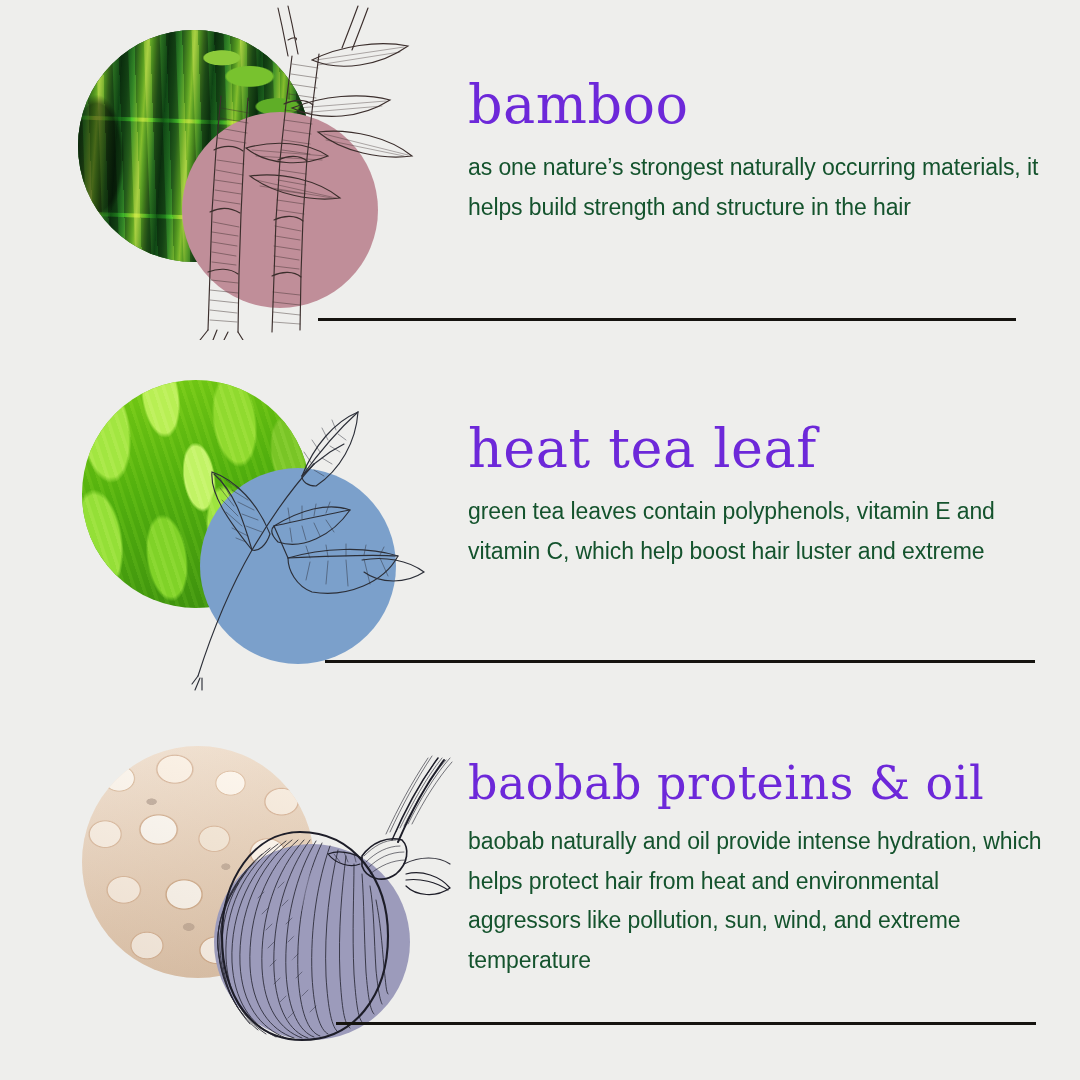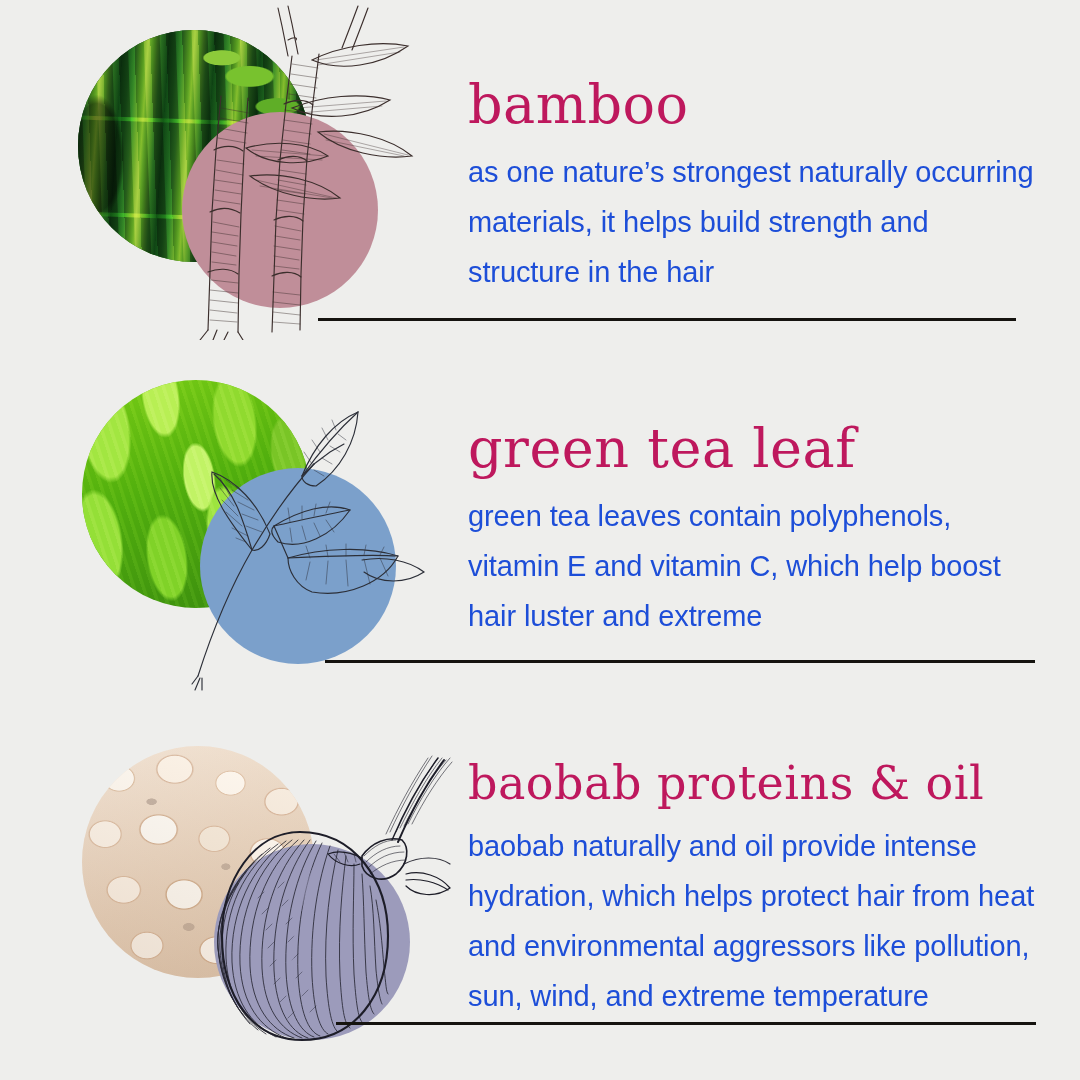--- a/index.html
+++ b/index.html
@@ -150,35 +150,35 @@
 
   
   .copy {
     position: absolute;
     left: 468px;
     width: 580px;
   }
   .heading {
     font-family: "DejaVu Serif", serif;
     font-weight: 300;
-    color: #be185d;
+    color: #6d28d9;
     letter-spacing: 0.5px;
     line-height: 1;
     margin: 0 0 16px 0;
     white-space: nowrap;
   }
   .heading.h-bamboo  { font-size: 54px; }
   .heading.h-tea     { font-size: 54px; }
   .heading.h-baobab  { font-size: 46px; }
 
   .body-copy {
     font-family: "Liberation Sans", sans-serif;
-    font-size: 29px;
+    font-size: 23px;
     line-height: 1.72;
-    color: #1d4ed8;
+    color: #14532d;
     letter-spacing: -0.1px;
     margin: 0;
   }
 
   .divider {
     position: absolute;
     height: 3px;
     background: #15130f;
   }
   .divider.d1 { left: 318px; top: 318px; width: 698px; }
@@ -309,21 +309,21 @@
           <path d="M300 200 C322 196 346 200 362 212 C344 224 318 224 302 212"></path>
 
           <path d="M212 166 L226 198"></path>
           <path d="M240 116 L252 104"></path>
           <path d="M252 104 L268 92 L282 84"></path>
         </g>
       </svg>
     </div>
 
     <div class="copy" style="top:72px;">
-      <h2 class="heading h-tea">green tea leaf</h2>
+      <h2 class="heading h-tea">heat tea leaf</h2>
       <p class="body-copy">green tea leaves contain polyphenols, vitamin E and vitamin C, which help boost hair luster and extreme</p>
     </div>
 
     <div class="divider d2" style="top:310px;"></div>
   </div>
 
   <div class="ingredient-row r3">
 
     <div class="art" style="left:62px; top:28px;">
 

